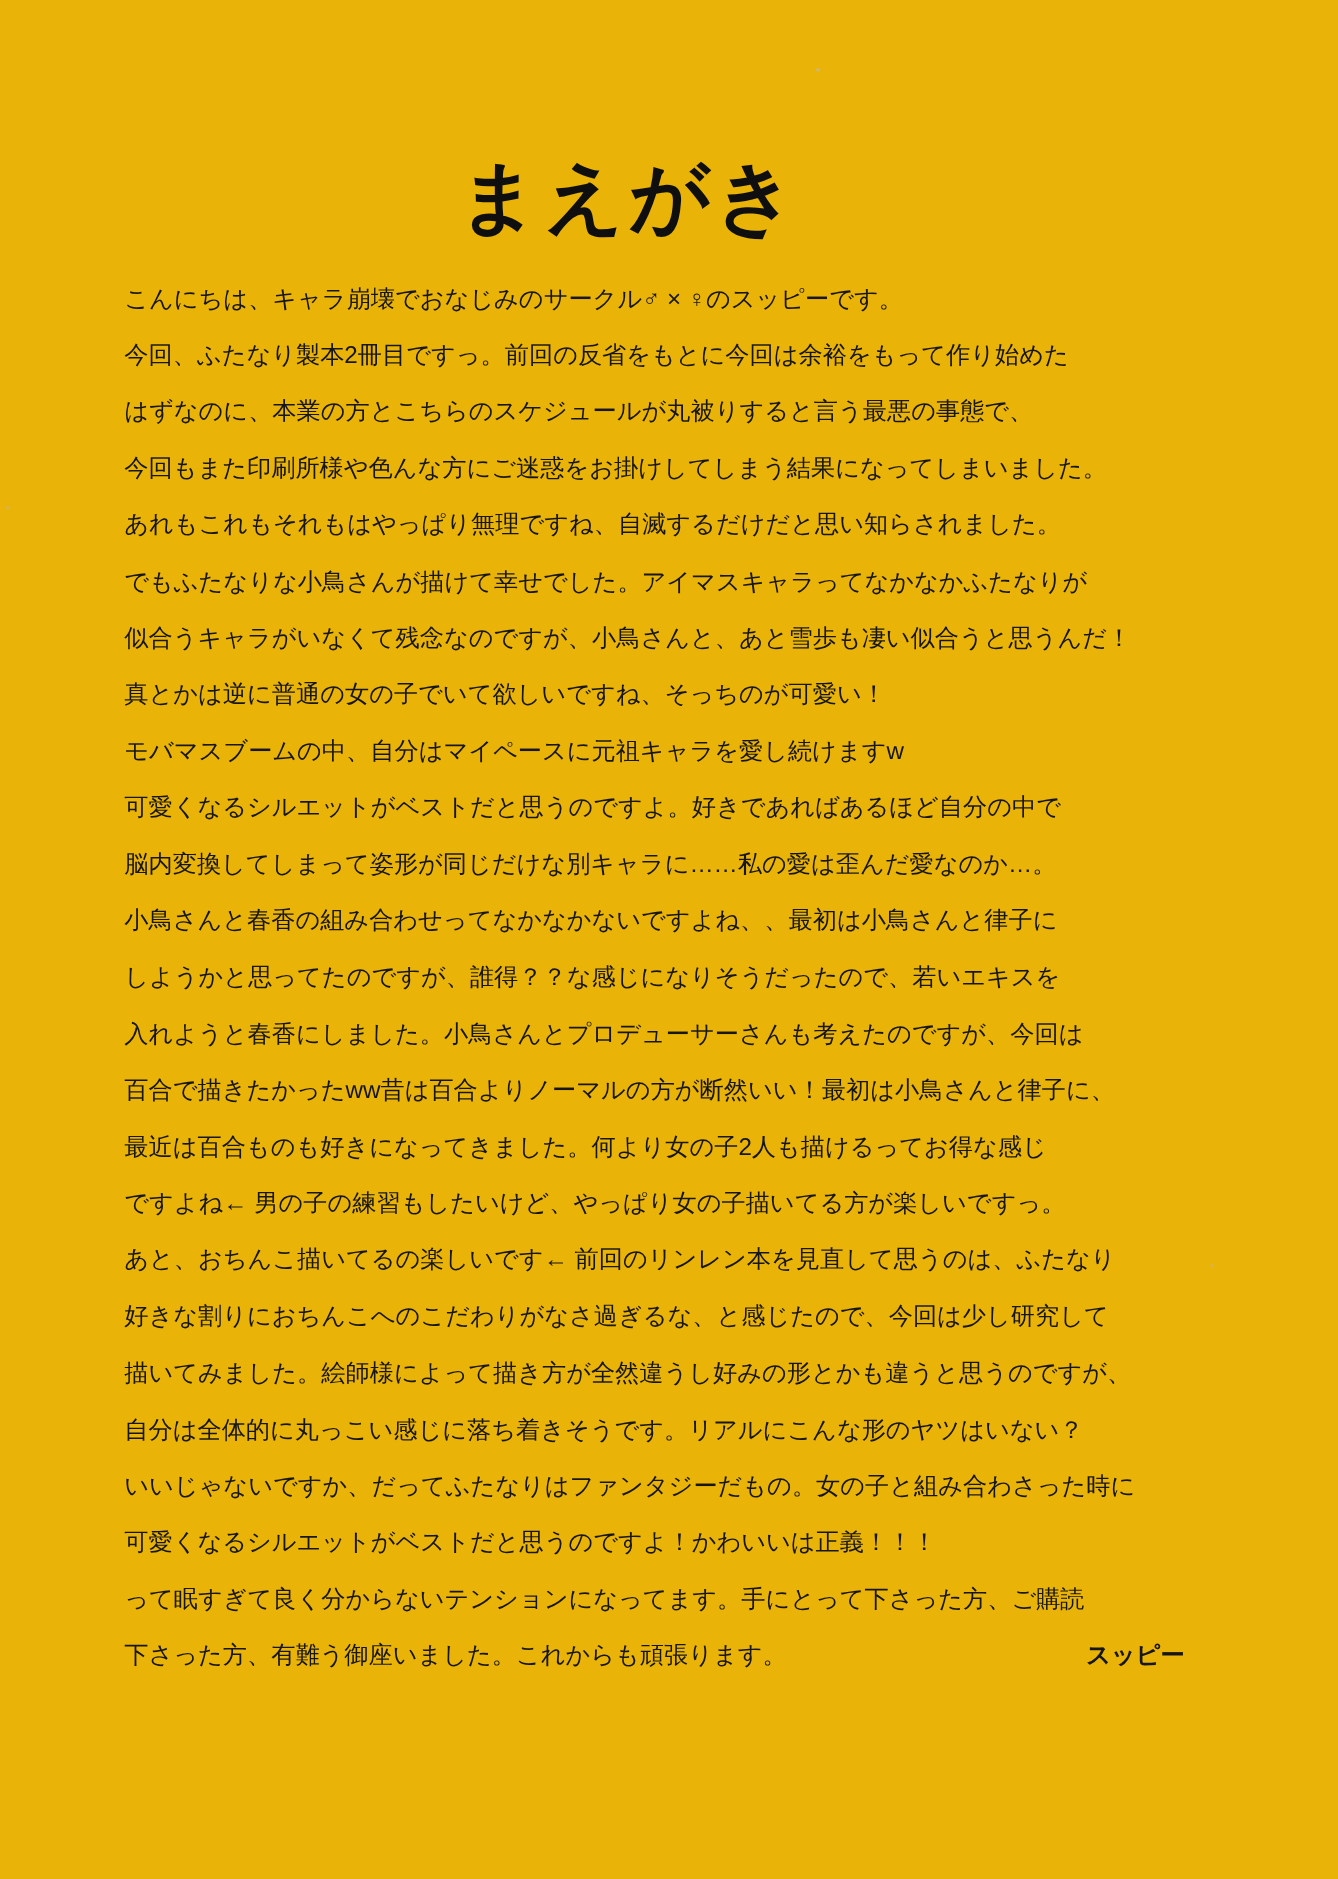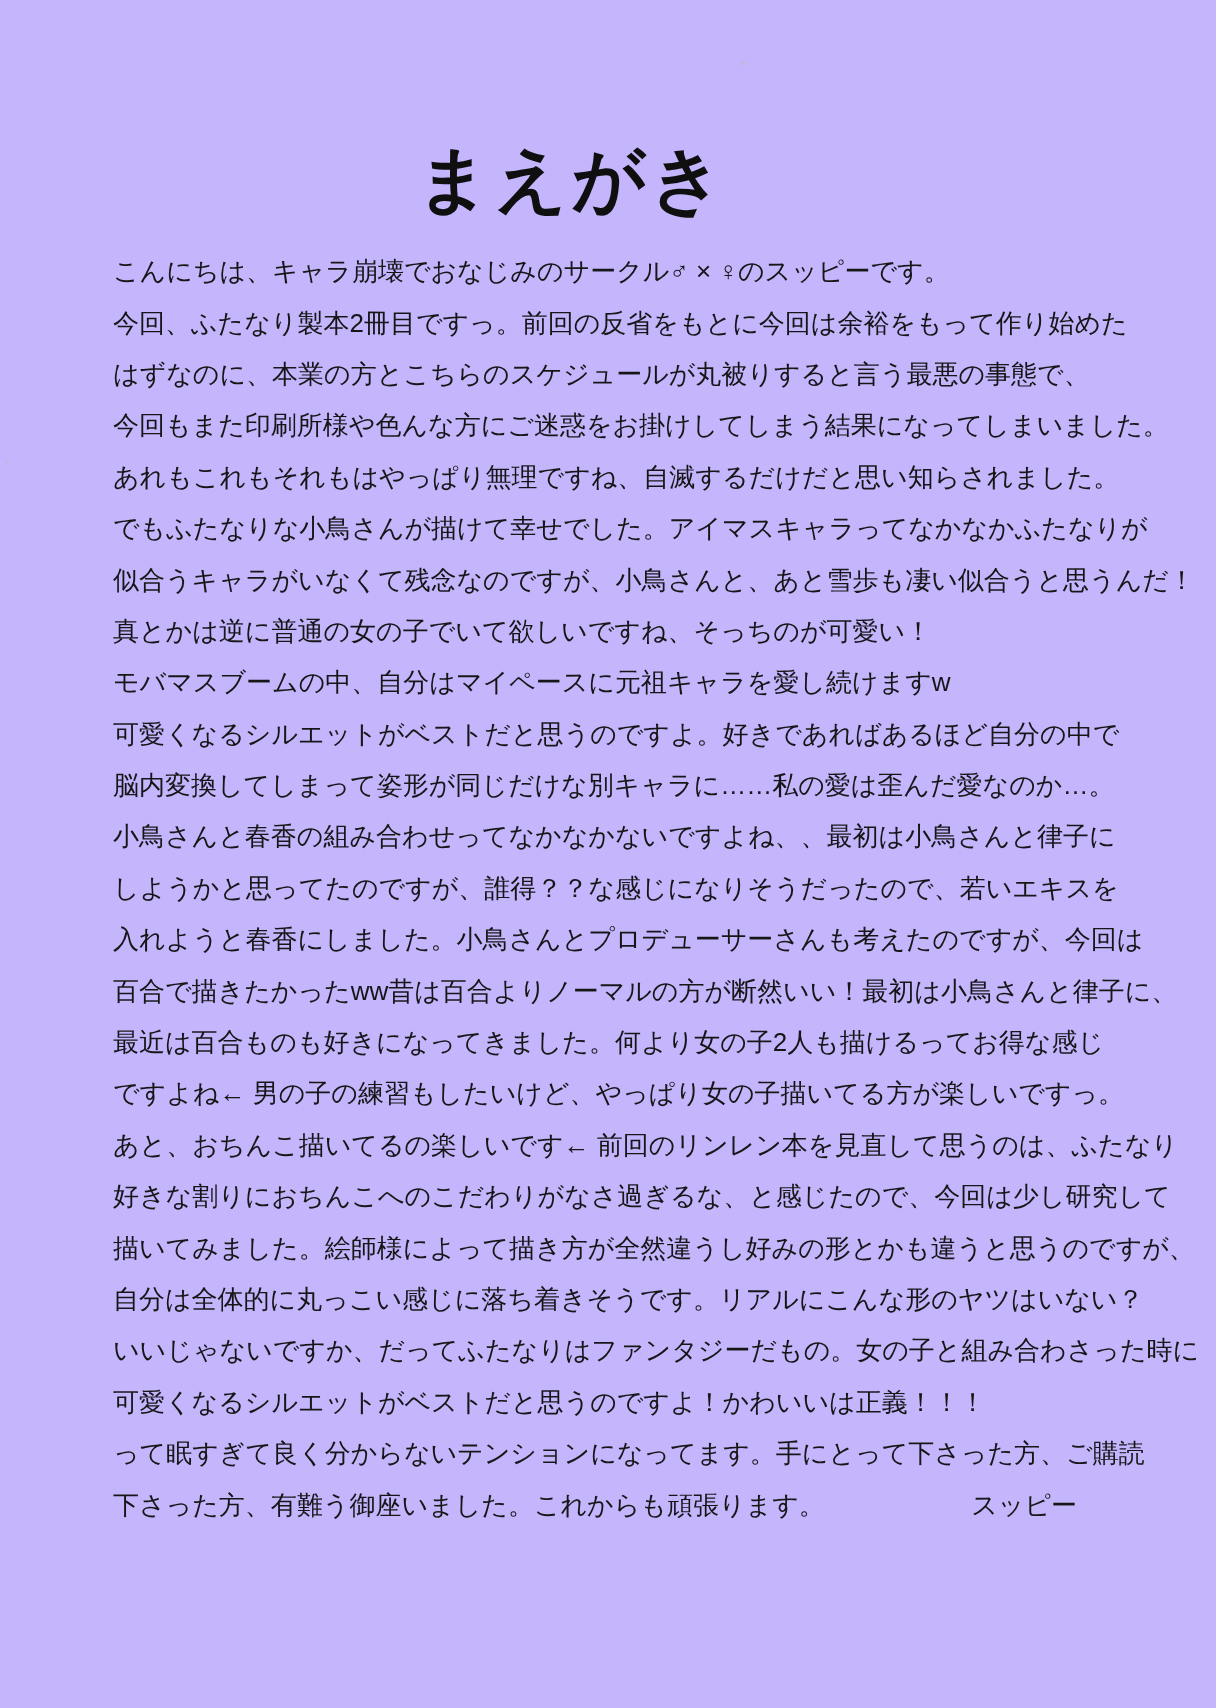--- a/index.html
+++ b/index.html
@@ -5,21 +5,21 @@
   html, body {
     margin: 0;
     padding: 0;
     background: #e8e8e8;
   }
   .page {
     position: relative;
     width: 1216px;
     height: 1708px;
     margin: 0 auto;
-    background: #c4b5fd;
+    background: #eab308;
     overflow: hidden;
     font-family: "Liberation Sans", "DejaVu Sans", sans-serif;
   }
   .doc-title {
     position: absolute;
     top: 84px;
     left: 0;
     width: 100%;
     text-align: center;
     transform: translateX(-36px);
@@ -27,32 +27,33 @@
     font-weight: 800;
     letter-spacing: 4px;
     color: #0f0f0f;
   }
   .doc-body {
     position: absolute;
     top: 246px;
     left: 113px;
     width: 1030px;
     color: #161616;
-    font-size: 26px;
+    font-size: 22px;
     letter-spacing: 0px;
   }
   .line {
     height: 51.4px;
     display: flex;
     align-items: center;
     white-space: pre;
   }
   .signature {
     margin-left: auto;
     margin-right: 66px;
+    font-weight: bold;
   }
   
   .speck {
     position: absolute;
     background: #b9b9b9;
     border-radius: 50%;
     opacity: 0.55;
   }
   .speck-1 { left: 741px; top: 62px;  width: 5px; height: 3px; }
   .speck-2 { left: 5px;   top: 460px; width: 4px; height: 3px; opacity: 0.35; }

